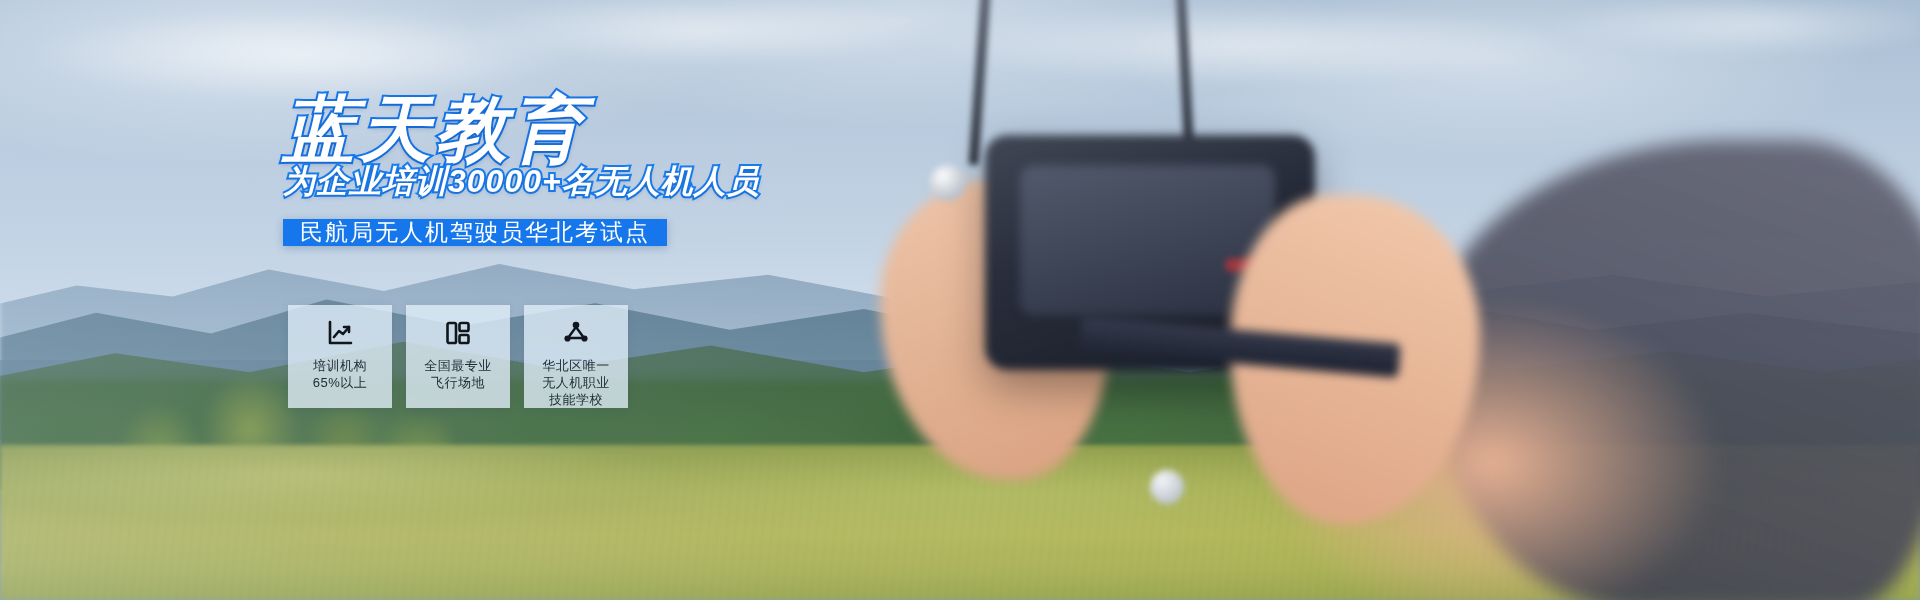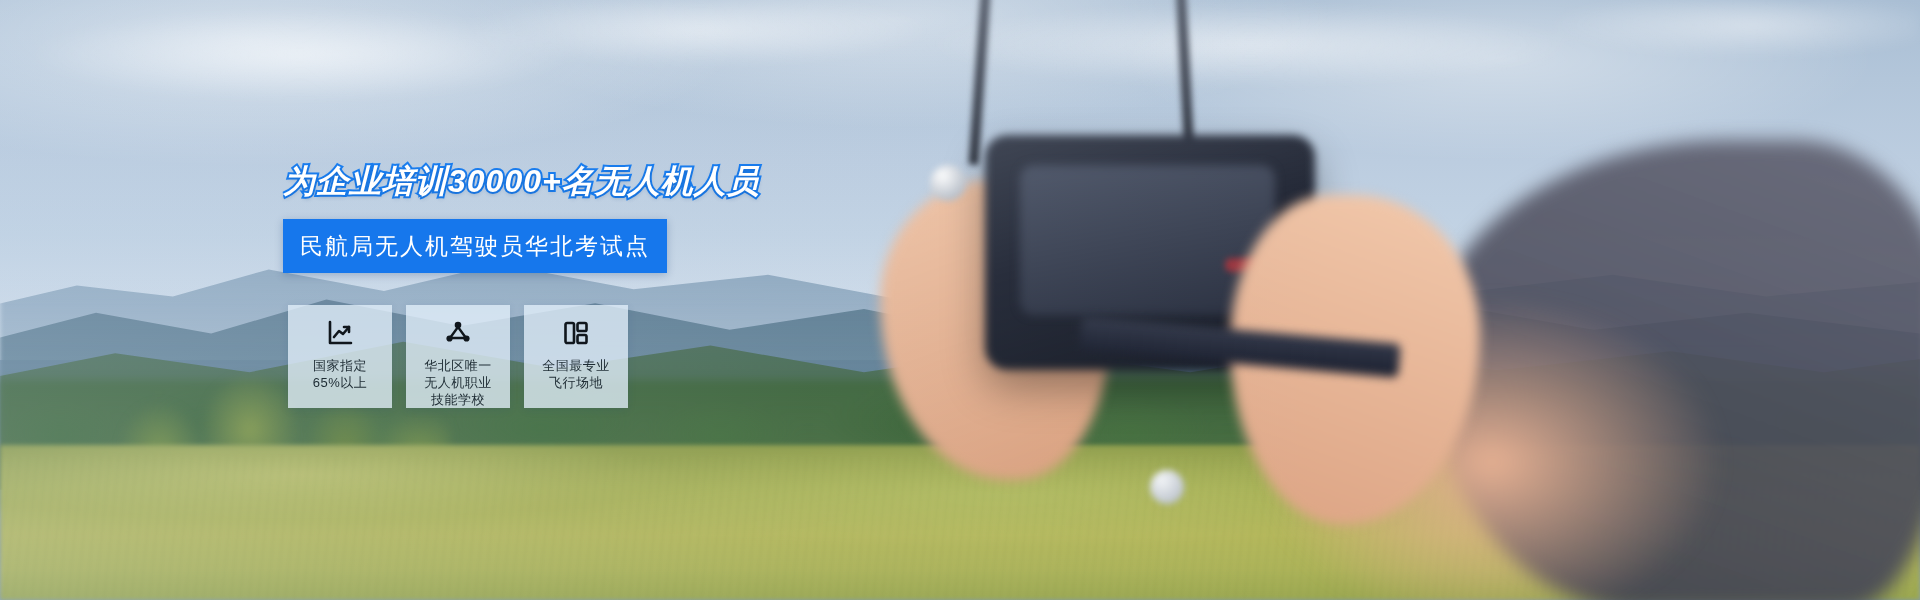--- a/index.html
+++ b/index.html
@@ -208,21 +208,21 @@
     letter-spacing: 1px;
     color: #ffffff;
     -webkit-text-stroke: 4px #1a7ef0;
     paint-order: stroke fill;
     text-shadow: 0 2px 4px rgba(20,60,120,.28);
     white-space: nowrap;
   }
 
   .badge {
     position: absolute; left: 283px; top: 219px;
-    height: 54px;
+    height: 27px;
     padding: 0 17px;
     display: flex; align-items: center;
     background: #1677ec;
     color: #ffffff;
     font-size: 23px;
     letter-spacing: 2px;
     white-space: nowrap;
     box-shadow: 0 2px 8px rgba(10,50,110,.25);
   }
 
@@ -282,67 +282,68 @@
     <div class="knob-a"></div>
     <div class="red-accent"></div>
     <div class="hand-right"></div>
     <div class="strap"></div>
     <div class="knob-b"></div>
     <div class="haze"></div>
   </div>
 
   <div class="content">
 
+    <div class="title">蓝天教育</div>
 
     <div class="subtitle">为企业培训30000+名无人机人员</div>
 
     <div class="badge">民航局无人机驾驶员华北考试点</div>
 
     <div class="cards">
 
       <div class="card">
         <div class="card-icon">
           <svg width="28" height="28" viewBox="0 0 28 28" fill="none" stroke="#10161c" stroke-width="2.6" stroke-linecap="round" stroke-linejoin="round">
             <path d="M4 3 V24 H25"></path>
             <path d="M8 18 L13 12 L17 15 L23 8"></path>
             <path d="M18 8 H23 V13"></path>
           </svg>
         </div>
         <div class="card-text">
-          <span>国家指定</span>
+          <span>培训机构</span>
           <span>65%以上</span>
+        </div>
+      </div>
+
+      <div class="card">
+        <div class="card-icon">
+          <svg width="28" height="28" viewBox="0 0 28 28" fill="none" stroke="#10161c" stroke-width="2.6" stroke-linejoin="round">
+            <rect x="3.5" y="4" width="8.5" height="20" rx="1.6"></rect>
+            <rect x="15.5" y="4" width="9" height="8" rx="1.6"></rect>
+            <rect x="15.5" y="16" width="9" height="8" rx="1.6"></rect>
+          </svg>
+        </div>
+        <div class="card-text">
+          <span>全国最专业</span>
+          <span>飞行场地</span>
         </div>
       </div>
 
       <div class="card">
         <div class="card-icon">
           <svg width="28" height="28" viewBox="0 0 28 28" fill="none" stroke="#10161c" stroke-width="2.4" stroke-linecap="round" stroke-linejoin="round">
             <path d="M14 8 L6 19 H22 Z"></path>
             <circle cx="14" cy="6" r="3.3" fill="#10161c" stroke="none"></circle>
             <circle cx="5.5" cy="19.5" r="3.1" fill="#10161c" stroke="none"></circle>
             <circle cx="22.5" cy="19.5" r="3.1" fill="#10161c" stroke="none"></circle>
           </svg>
         </div>
         <div class="card-text">
           <span>华北区唯一</span>
           <span>无人机职业</span>
           <span>技能学校</span>
         </div>
       </div>
 
-      <div class="card">
-        <div class="card-icon">
-          <svg width="28" height="28" viewBox="0 0 28 28" fill="none" stroke="#10161c" stroke-width="2.6" stroke-linejoin="round">
-            <rect x="3.5" y="4" width="8.5" height="20" rx="1.6"></rect>
-            <rect x="15.5" y="4" width="9" height="8" rx="1.6"></rect>
-            <rect x="15.5" y="16" width="9" height="8" rx="1.6"></rect>
-          </svg>
-        </div>
-        <div class="card-text">
-          <span>全国最专业</span>
-          <span>飞行场地</span>
-        </div>
-      </div>
-
 
     </div>
   </div>
 </div>
 
 </body></html>

